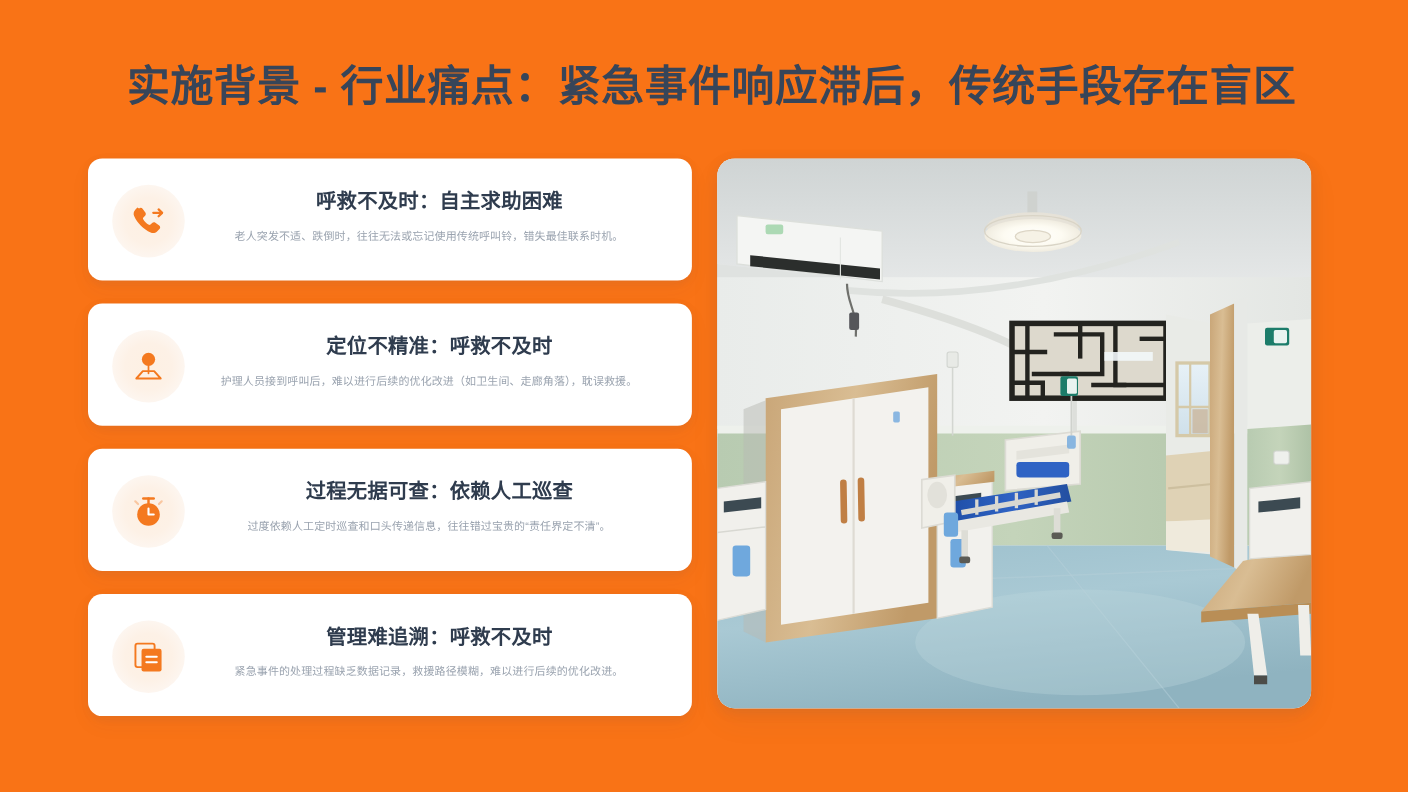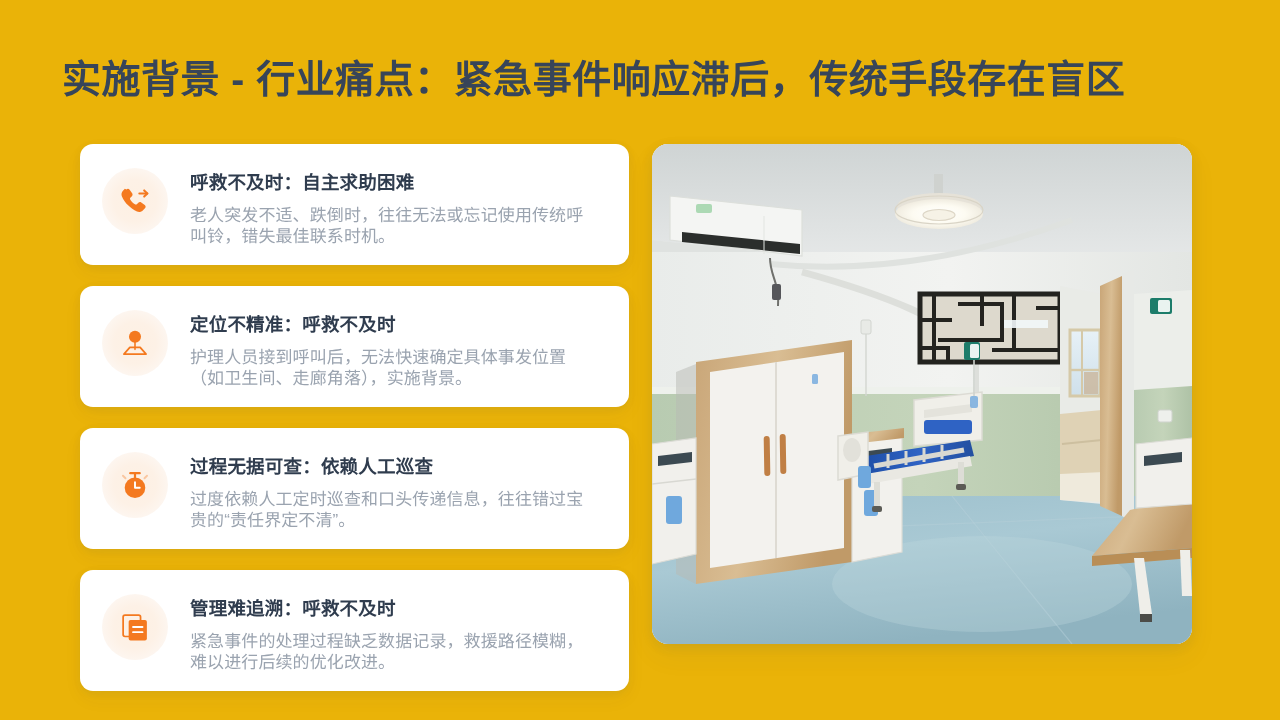--- a/index.html
+++ b/index.html
@@ -12,22 +12,23 @@
     overflow: hidden;
     background: #f4f6f9;
     font-family: "Liberation Sans", "DejaVu Sans", sans-serif;
     -webkit-font-smoothing: antialiased;
   }
 
   .slide {
     position: relative;
     width: 1280px;
     height: 720px;
-    background: #eab308;
+    background: #f97316;
     box-sizing: border-box;
+    text-align: center;
   }
 
   
   .slide-title {
     position: absolute;
     left: 62px;
     top: 54px;
     width: 1170px;
     font-size: 39px;
     line-height: 52px;
@@ -85,21 +86,21 @@
   .card-title {
     font-size: 18.5px;
     line-height: 26px;
     font-weight: 700;
     color: #2f3c4e;
     letter-spacing: 0.2px;
     margin: 0 0 9px 0;
   }
 
   .card-desc {
-    font-size: 17px;
+    font-size: 10px;
     line-height: 21px;
     color: #9aa3af;
     margin: 0;
     letter-spacing: 0.1px;
     max-width: 400px;
   }
 
   
   .photo-frame {
     position: absolute;
@@ -141,21 +142,21 @@
     <div class="pain-card">
       <span class="icon-wrap">
         <svg width="38" height="38" viewBox="0 0 48 48" aria-hidden="true">
           <circle cx="24" cy="16" r="7.6" fill="#f4791f"></circle>
           <path d="M24 23.5v8.5" stroke="#f4791f" stroke-width="2" stroke-linecap="round" fill="none"></path>
           <path d="M17.5 29.5L10 38h28l-7.5-8.5z" stroke="#f4791f" stroke-width="2.2" stroke-linejoin="round" fill="none"></path>
         </svg>
       </span>
       <div class="card-text">
         <p class="card-title">定位不精准：呼救不及时</p>
-        <p class="card-desc">护理人员接到呼叫后，无法快速确定具体事发位置（如卫生间、走廊角落），实施背景。</p>
+        <p class="card-desc">护理人员接到呼叫后，难以进行后续的优化改进（如卫生间、走廊角落），耽误救援。</p>
       </div>
     </div>
 
     <div class="pain-card">
       <span class="icon-wrap">
         <svg width="38" height="38" viewBox="0 0 48 48" aria-hidden="true">
           <circle cx="24" cy="27.5" r="13" fill="#f4791f"></circle>
           <path d="M24 9v6" stroke="#f4791f" stroke-width="2.8" stroke-linecap="round" fill="none"></path>
           <path d="M18 9h12" stroke="#f4791f" stroke-width="2.8" stroke-linecap="round" fill="none"></path>
           <path d="M36 15.5l3.2-3.2" stroke="#f4791f" stroke-width="2.4" stroke-linecap="round" fill="none" opacity="0.35"></path>

